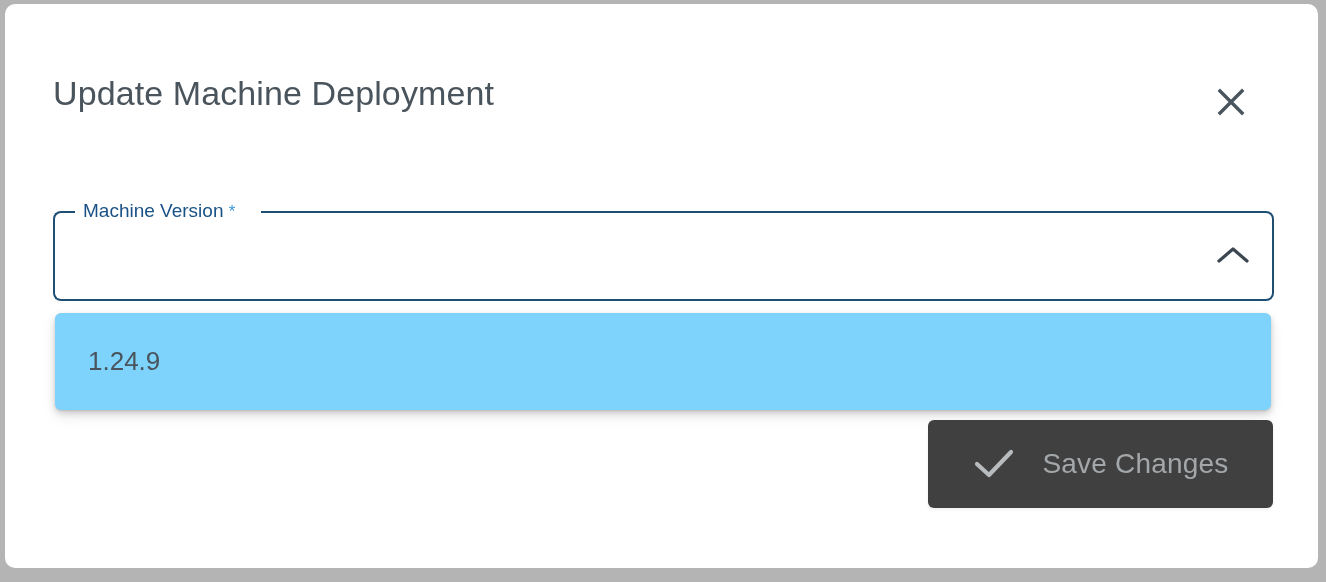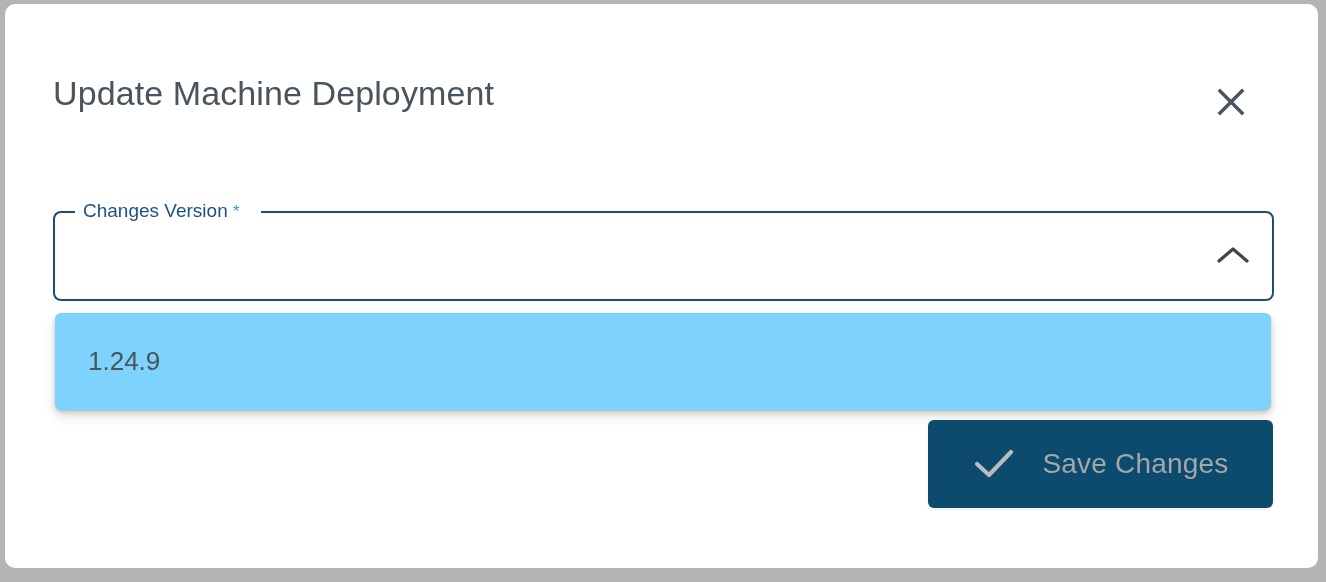--- a/index.html
+++ b/index.html
@@ -188,21 +188,21 @@
     cursor: pointer;
   }
 
   
   #save-button {
     position: absolute;
     left: 923px;
     top: 416px;
     width: 345px;
     height: 88px;
-    background: #0c4a6e;
+    background: #404040;
     border: none;
     border-radius: 6px;
     display: flex;
     align-items: center;
     justify-content: center;
     gap: 26px;
     cursor: default;
     box-shadow: 0 2px 3px rgba(0,0,0,0.06);
     padding: 0;
   }
@@ -233,21 +233,21 @@
     </div>
 
     <div id="field-wrap">
       <div class="field-outline">
         <span class="outline-start"></span>
         <span class="outline-gap"></span>
         <span class="outline-end"></span>
       </div>
 
       <div id="field-label">
-        <span>Changes Version</span>
+        <span>Machine Version</span>
         <span class="req-asterisk">*</span>
       </div>
 
       <div id="field-value"></div>
 
       <button id="field-toggle-arrow">
         <span>
           <svg width="34" height="22" viewBox="0 0 34 22" aria-hidden="true">
             <path d="M3 17 L17 5 L31 17" stroke="#3b4651" stroke-width="3.2" fill="none" stroke-linecap="round" stroke-linejoin="round"></path>
           </svg>

